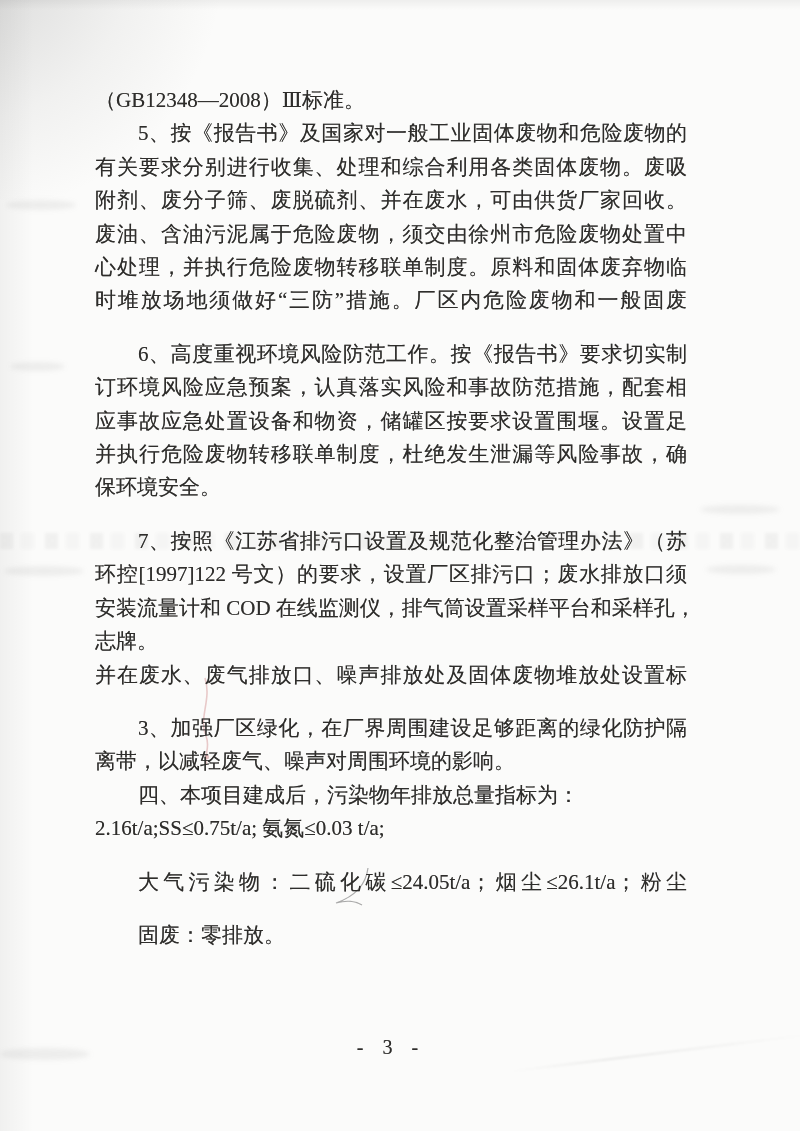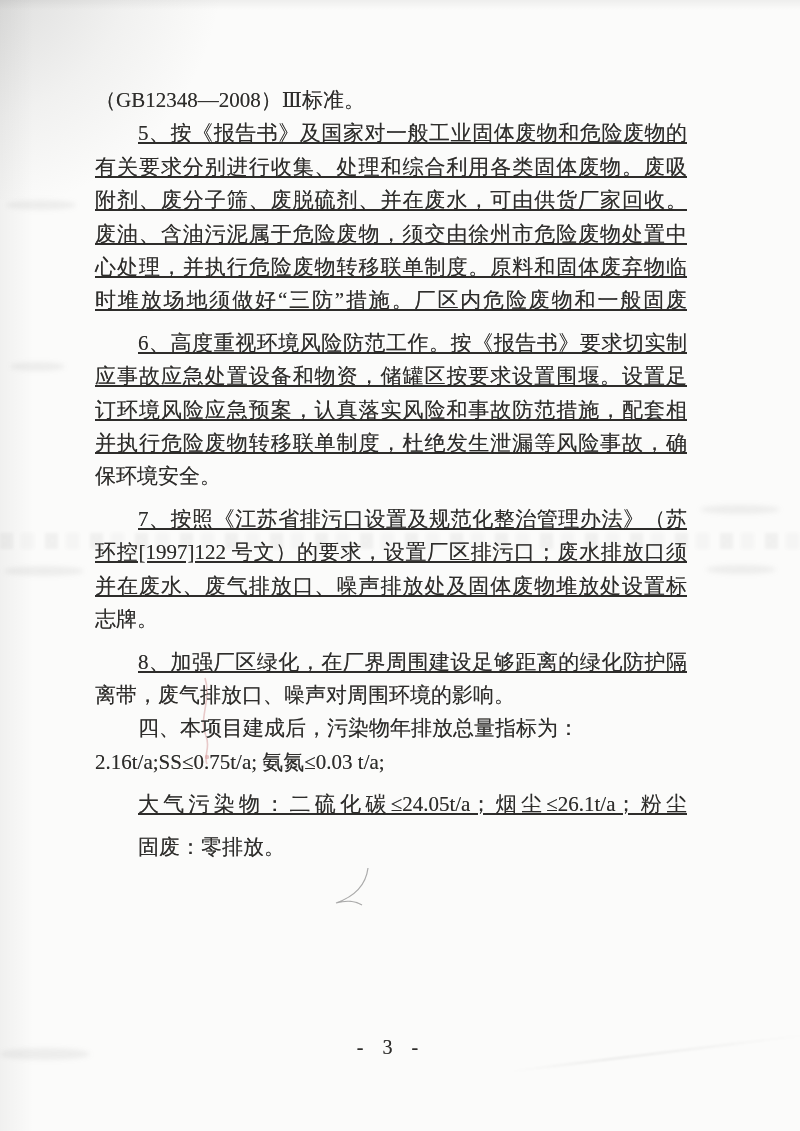--- a/index.html
+++ b/index.html
@@ -50,23 +50,23 @@
   }
   .ink-marks { position: absolute; left: 0; top: 0; pointer-events: none; }
 
   
   #document-body {
     position: absolute; left: 95px; top: 84px; width: 592px;
     font-size: 21px; color: var(--ink, #2e2d2b);
     text-shadow: 0 0 .5px rgba(46,45,43,.55);
   }
   .line { line-height: 33.4px; white-space: nowrap; }
-  .line.j { text-align: justify; text-align-last: justify; text-decoration: underline; }
+  .line.j { text-align: justify; text-align-last: justify; }
   .line.in { padding-left: 43px; }
-  .line.gap { margin-top: 9px; }
+  .line.gap { margin-top: 20px; }
   #page-number {
     position: absolute; left: 95px; top: 1036px; width: 592px;
     text-align: center; font-size: 20px; color: var(--ink, #2e2d2b);
     letter-spacing: 7px;
     text-shadow: 0 0 .5px rgba(46,45,43,.5);
   }
 </style>
 </head>
 <body style="--paper: #fbfbfa; --ink: #2e2d2b; --red-mark: #d9a0a0; --pen-mark: #8f8f8f;">
 
@@ -90,28 +90,29 @@
 
 <div id="document-body">
     <div class="line">（GB12348—2008）Ⅲ标准。</div>
     <div class="line j in">5、按《报告书》及国家对一般工业固体废物和危险废物的</div>
     <div class="line j">有关要求分别进行收集、处理和综合利用各类固体废物。废吸</div>
     <div class="line j">附剂、废分子筛、废脱硫剂、并在废水，可由供货厂家回收。</div>
     <div class="line j">废油、含油污泥属于危险废物，须交由徐州市危险废物处置中</div>
     <div class="line j">心处理，并执行危险废物转移联单制度。原料和固体废弃物临</div>
     <div class="line j">时堆放场地须做好“三防”措施。厂区内危险废物和一般固废</div>
     <div class="line j in gap">6、高度重视环境风险防范工作。按《报告书》要求切实制</div>
+    <div class="line j">订环境风险应急预案，认真落实风险和事故防范措施，配套相</div>
     <div class="line j">应事故应急处置设备和物资，储罐区按要求设置围堰。设置足</div>
-    <div class="line j">订环境风险应急预案，认真落实风险和事故防范措施，配套相</div>
     <div class="line j">并执行危险废物转移联单制度，杜绝发生泄漏等风险事故，确</div>
     <div class="line">保环境安全。</div>
     <div class="line j in gap">7、按照《江苏省排污口设置及规范化整治管理办法》（苏</div>
     <div class="line j">环控[1997]122 号文）的要求，设置厂区排污口；废水排放口须</div>
+    <div class="line j">安装流量计和 COD 在线监测仪，排气筒设置采样平台和采样孔，</div>
+    <div class="line">志牌。</div>
     <div class="line j">并在废水、废气排放口、噪声排放处及固体废物堆放处设置标</div>
-    <div class="line">志牌。</div>
-    <div class="line j in gap">8、加强厂区绿化，在厂界周围建设足够距离的绿化防护隔</div>
-    <div class="line">离带，废气排放口、噪声对周围环境的影响。</div>
+    <div class="line j in gap">3、加强厂区绿化，在厂界周围建设足够距离的绿化防护隔</div>
+    <div class="line">离带，以减轻废气、噪声对周围环境的影响。</div>
     <div class="line in">四、本项目建成后，污染物年排放总量指标为：</div>
     <div class="line">2.16t/a;SS≤0.75t/a; 氨氮≤0.03 t/a;</div>
     <div class="line j in gap">大气污染物：二硫化碳≤24.05t/a；烟尘≤26.1t/a；粉尘</div>
     <div class="line in gap">固废：零排放。</div>
   </div>
 <div id="page-number">- 3 -</div>
 
 </body></html>

